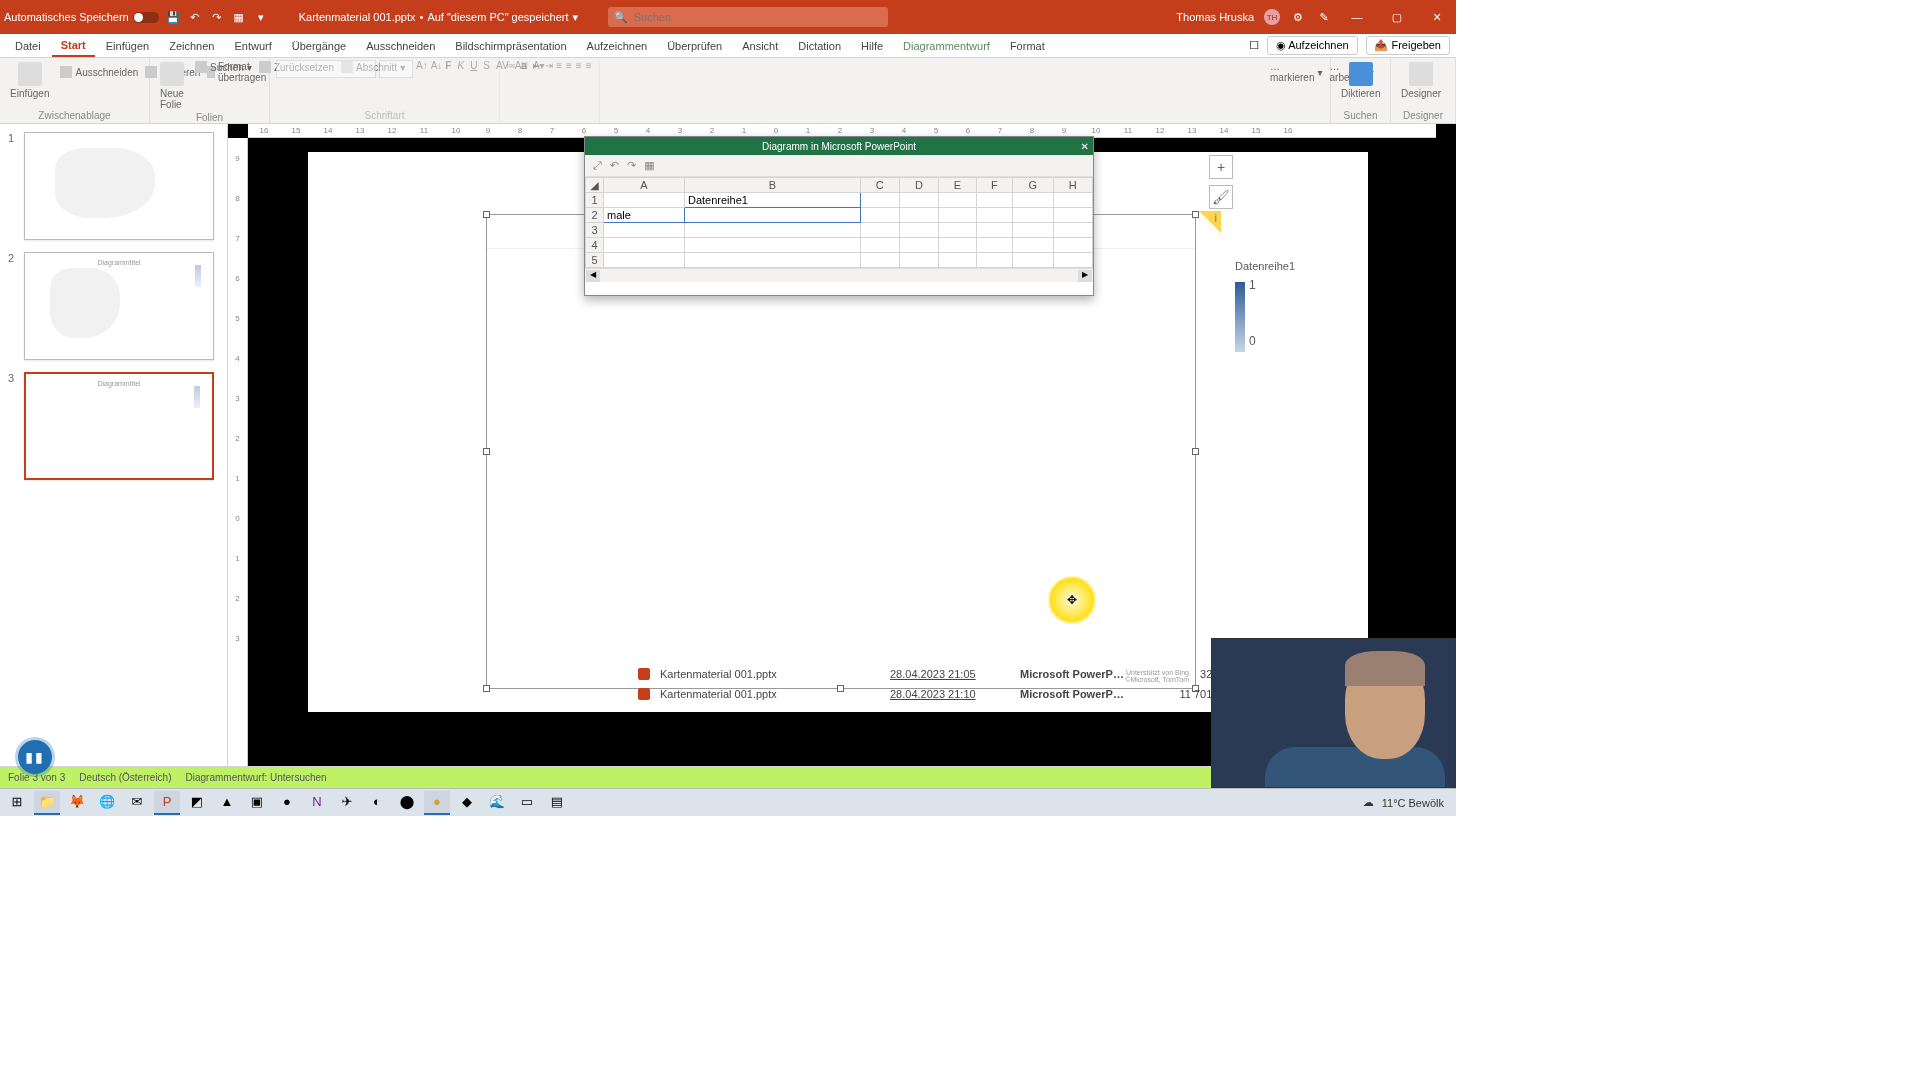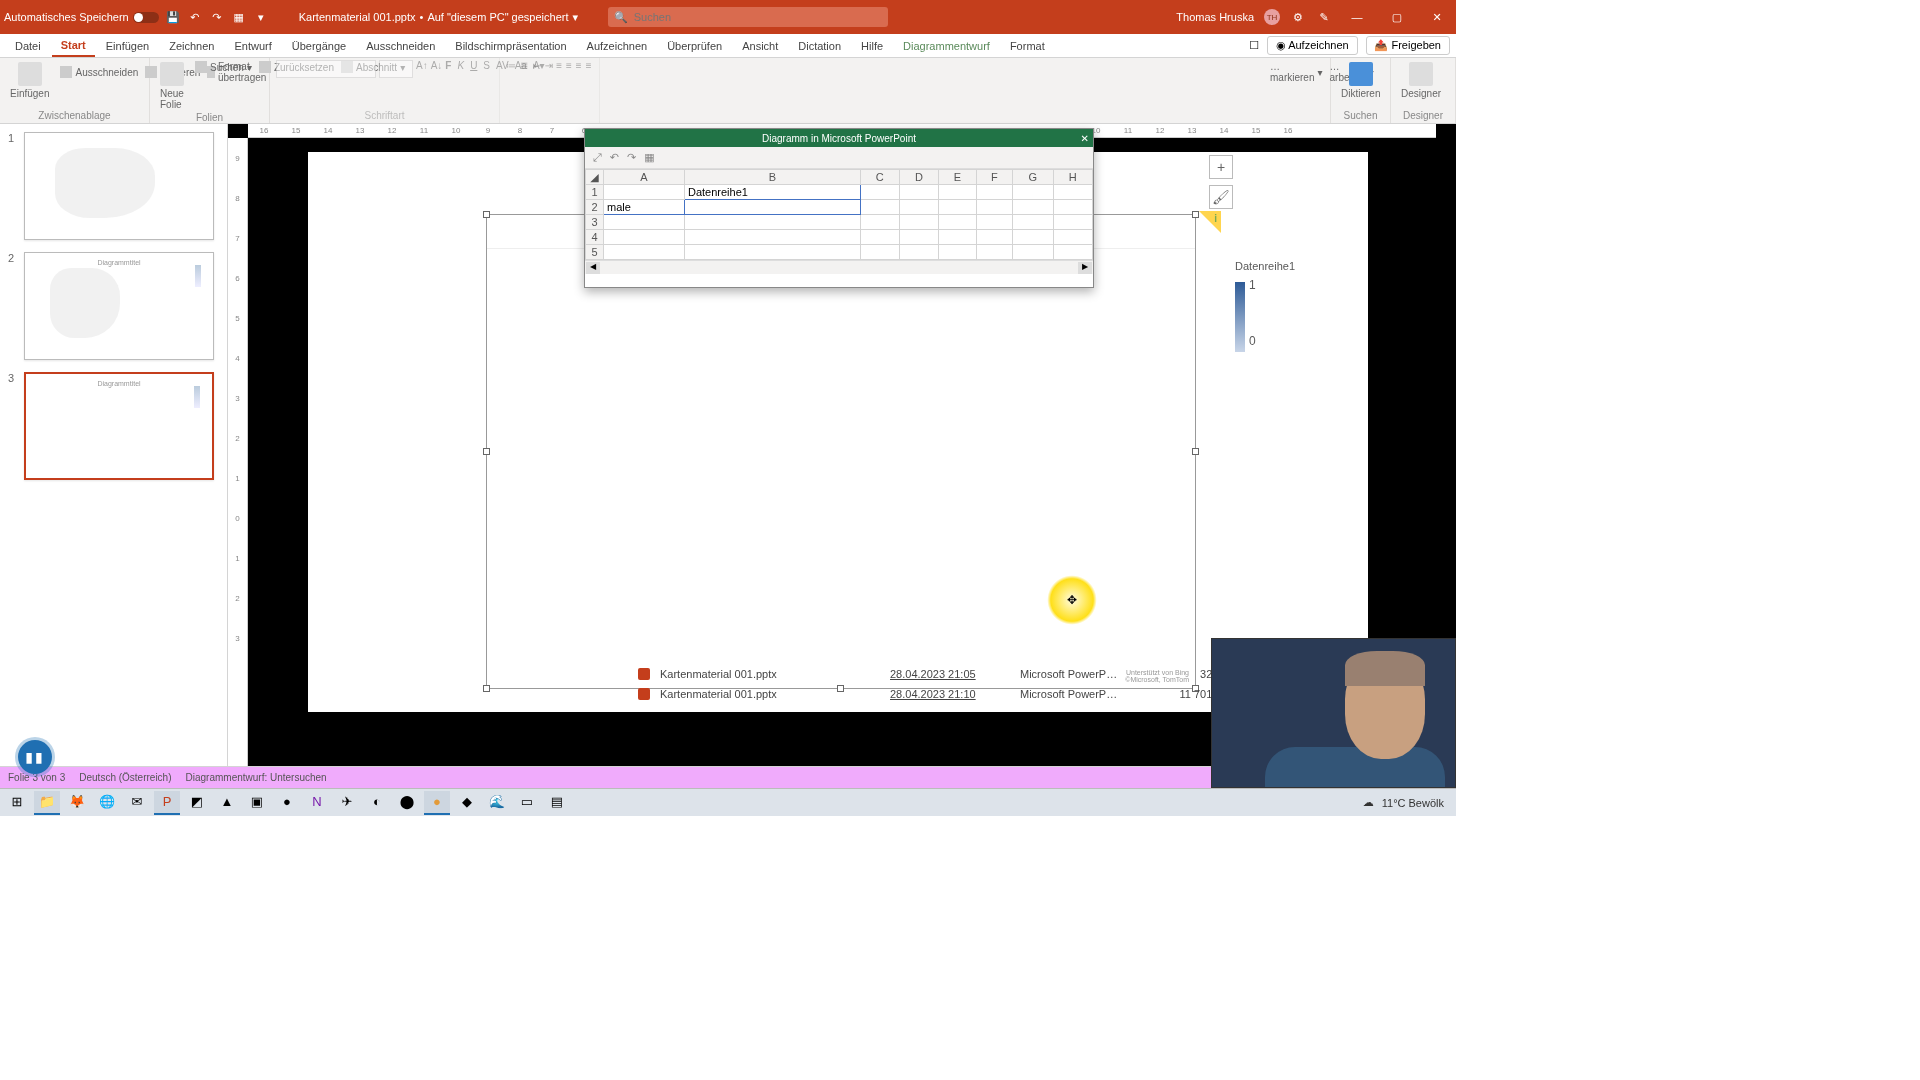--- a/index.html
+++ b/index.html
@@ -72,55 +72,55 @@
 .chartobj .legend .ln { font-size:11px; }
 .chartobj .credit { position:absolute; bottom:4px; right:6px; font-size:7px; color:#999; text-align:right; line-height:1.1; }
 .ctxbtns { position:absolute; top:60px; right:-34px; display:flex; flex-direction:column; gap:6px;}
 .ctxbtns div { width:24px; height:24px; border:1px solid #bbb; background:#fff; display:flex; align-items:center; justify-content:center; font-size:14px; color:#666; cursor:pointer; }
 
 
 .cursorhl { position:absolute; width:50px; height:50px; border-radius:50%; background:radial-gradient(rgba(255,240,100,0.2),rgba(255,220,0,0.9) 60%, rgba(255,220,0,0) 70%); top:360px; left:560px; display:flex;align-items:center;justify-content:center; }
 .cursorhl span { font-size:12px; color:#000; }
 
 
-.datasheet { position:absolute; top:4px; left:356px; width:510px; height:160px; background:#fff; border:1px solid #888; box-shadow:0 4px 10px rgba(0,0,0,0.3); z-index:10; }
+.datasheet { position:absolute; top:12px; left:356px; width:510px; height:160px; background:#fff; border:1px solid #888; box-shadow:0 4px 10px rgba(0,0,0,0.3); z-index:10; }
 .ds-title { height:18px; background:#217346; color:#fff; font-size:10px; display:flex; align-items:center; justify-content:center; position:relative; }
 .ds-title .close { position:absolute; right:4px; cursor:pointer; }
 .ds-tool { height:22px; background:#f3f2f1; border-bottom:1px solid #ddd; display:flex; align-items:center; gap:8px; padding:0 8px; font-size:11px; color:#888; }
 .ds-grid { font-size:11px; }
 .ds-grid table { border-collapse:collapse; width:100%; }
 .ds-grid th, .ds-grid td { border:1px solid #d4d4d4; height:15px; padding:0 3px; text-align:left; }
 .ds-grid th { background:#f3f2f1; text-align:center; font-weight:normal; color:#555; }
 .ds-grid .rh { background:#f3f2f1; text-align:center; width:18px; }
 .ds-grid td.databorder { border:1px solid #4472c4; }
 .ds-scroll { height:14px; background:#f3f2f1; border-top:1px solid #ddd; position:relative; }
 .ds-scroll .l,.ds-scroll .r { position:absolute; width:14px; height:12px; top:1px; background:#ddd; font-size:8px; text-align:center; cursor:pointer;}
 .ds-scroll .l{left:1px;} .ds-scroll .r{right:1px;}
 
 
 .filerows { position:absolute; bottom:8px; left:330px; width:700px; font-size:11px; color:#444; }
 .filerows .fr { display:flex; align-items:center; gap:10px; height:20px; }
 .filerows .fic { width:12px; height:12px; background:#c43e1c; border-radius:2px; }
 .filerows .fn { width:220px; }
 .filerows .fd { width:120px;text-decoration:underline; }
-.filerows .ft { width:120px; }
+.filerows .ft { width:120px;font-weight:bold; }
 .filerows .fs { width:80px; text-align:right; }
 
 
 .webcam { position:absolute; right:0; bottom:28px; width:245px; height:150px; background:#2a3a55; border:1px solid #333; z-index:20;}
 .webcam .face { position:absolute; right:30px; top:20px; width:80px; height:100px; background:#c8a080; border-radius:40% 40% 45% 45%; }
 .webcam .hair { position:absolute; right:30px; top:12px; width:80px; height:35px; background:#998070; border-radius:40% 40% 0 0; }
 .webcam .shirt { position:absolute; right:10px; bottom:0; width:180px; height:40px; background:#335577; border-radius:30px 30px 0 0; }
 
 
 .pausebtn { position:absolute; left:18px; bottom:42px; width:34px; height:34px; border-radius:50%; background:#1f6fb2; display:flex; align-items:center; justify-content:center; z-index:22; box-shadow:0 0 0 3px rgba(31,111,178,0.3);}
 .pausebtn span { color:#fff; font-size:14px; letter-spacing:2px;}
 
 
-.statusbar { position:absolute; bottom:28px; left:0; right:0; height:22px; background:#f0abfc; border-top:1px solid #d4d4d4; display:flex; align-items:center; font-size:10px; color:#555; padding:0 8px; gap:14px; }
+.statusbar { position:absolute; bottom:28px; left:0; right:0; height:22px; background:#bef264; border-top:1px solid #d4d4d4; display:flex; align-items:center; font-size:10px; color:#555; padding:0 8px; gap:14px; }
 .statusbar .right { margin-left:auto; display:flex; gap:10px; align-items:center;}
 .statusbar .vb { width:14px; height:12px; background:#ddd; cursor:pointer; }
 
 
 .taskbar { position:absolute; bottom:0; left:0; right:0; height:28px; background:#dde3ea; border-top:1px solid #bbb; display:flex; align-items:center; padding:0 4px; gap:4px; }
 .taskbar .tb-ico { width:26px; height:24px; display:flex; align-items:center; justify-content:center; cursor:pointer; border-bottom:2px solid transparent; font-size:13px;}
 .taskbar .tb-ico.active { border-bottom:2px solid #1f6fb2; background:#cdd6e0;}
 .taskbar .tray { margin-left:auto; display:flex; align-items:center; gap:8px; font-size:11px; color:#333; padding-right:8px;}
 </style>
 </head>

